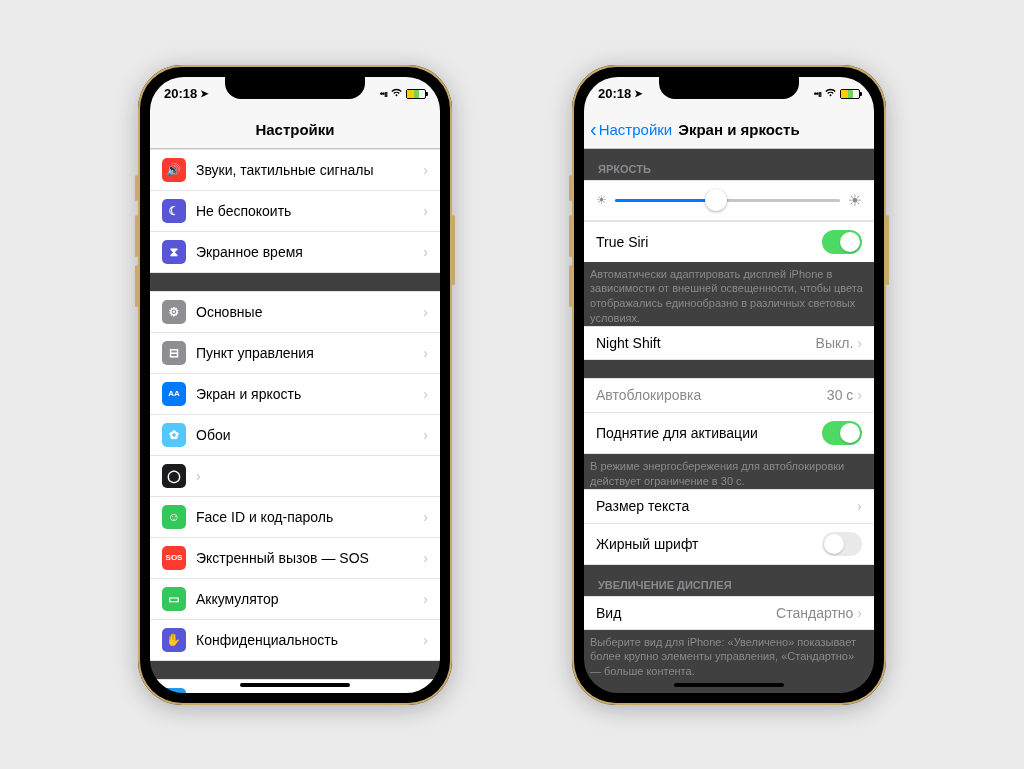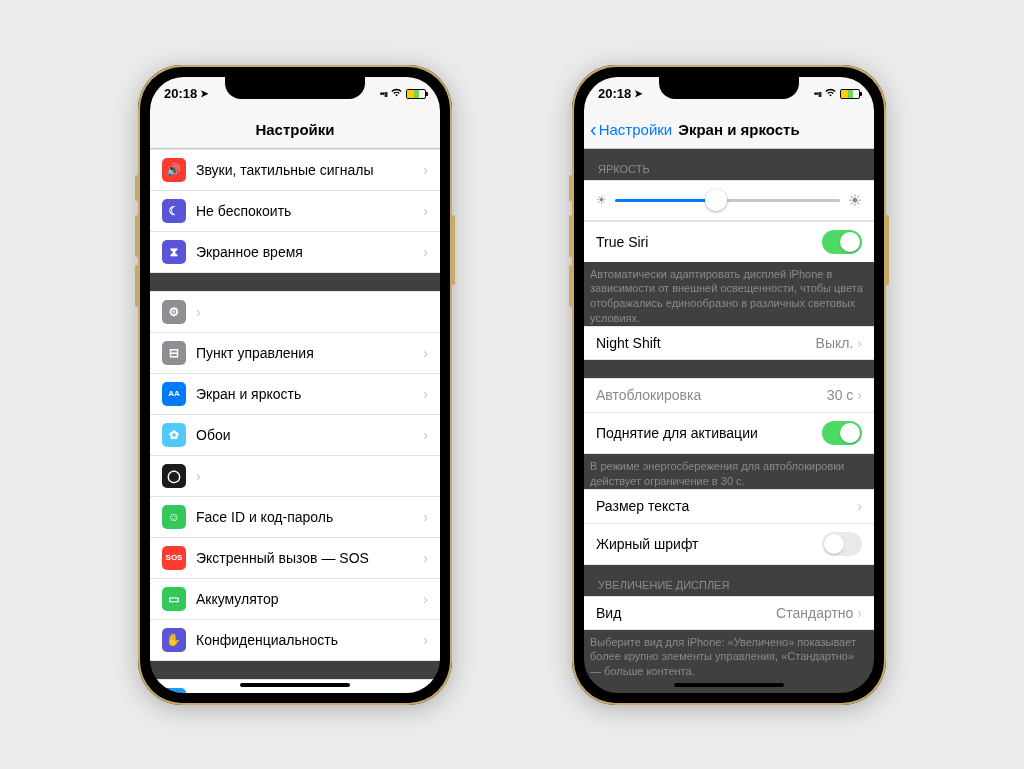--- a/index.html
+++ b/index.html
@@ -93,20 +93,21 @@
   }
   .content { height: calc(100% - 34px - 38px); overflow-y: auto; }
   .content::-webkit-scrollbar { width:0; }
   .group { margin-top: 0; }
   .group + .group { margin-top: 18px; }
   .header-label {
     font-size: 11px;
     color: #8a8a8e;
     text-transform: uppercase;
     padding: 14px 14px 5px;
+    font-weight: bold;
   }
   .cell {
     background: #fff;
     border-top: 0.5px solid #e3e3e6;
     display: flex;
     align-items: center;
     padding: 8px 12px 8px 12px;
     min-height: 34px;
     font-size: 14px;
   }
@@ -200,20 +201,21 @@
           </div>
           <div class="cell">
             <span class="icon" style="background: rgb(88, 86, 214); font-size: 12px;">⧗</span>
             <span class="label">Экранное время</span>
             <span class="chevron">›</span>
           </div>
         </div>
         <div class="group">
           <div class="cell">
             <span class="icon" style="background: rgb(142, 142, 147); font-size: 12px;">⚙</span>
+            <span class="label">Основные</span>
             <span class="chevron">›</span>
           </div>
           <div class="cell">
             <span class="icon" style="background: rgb(142, 142, 147); font-size: 12px;">⊟</span>
             <span class="label">Пункт управления</span>
             <span class="chevron">›</span>
           </div>
           <div class="cell">
             <span class="icon" style="background: rgb(0, 122, 255); font-size: 8px;">AA</span>
             <span class="label">Экран и яркость</span>

